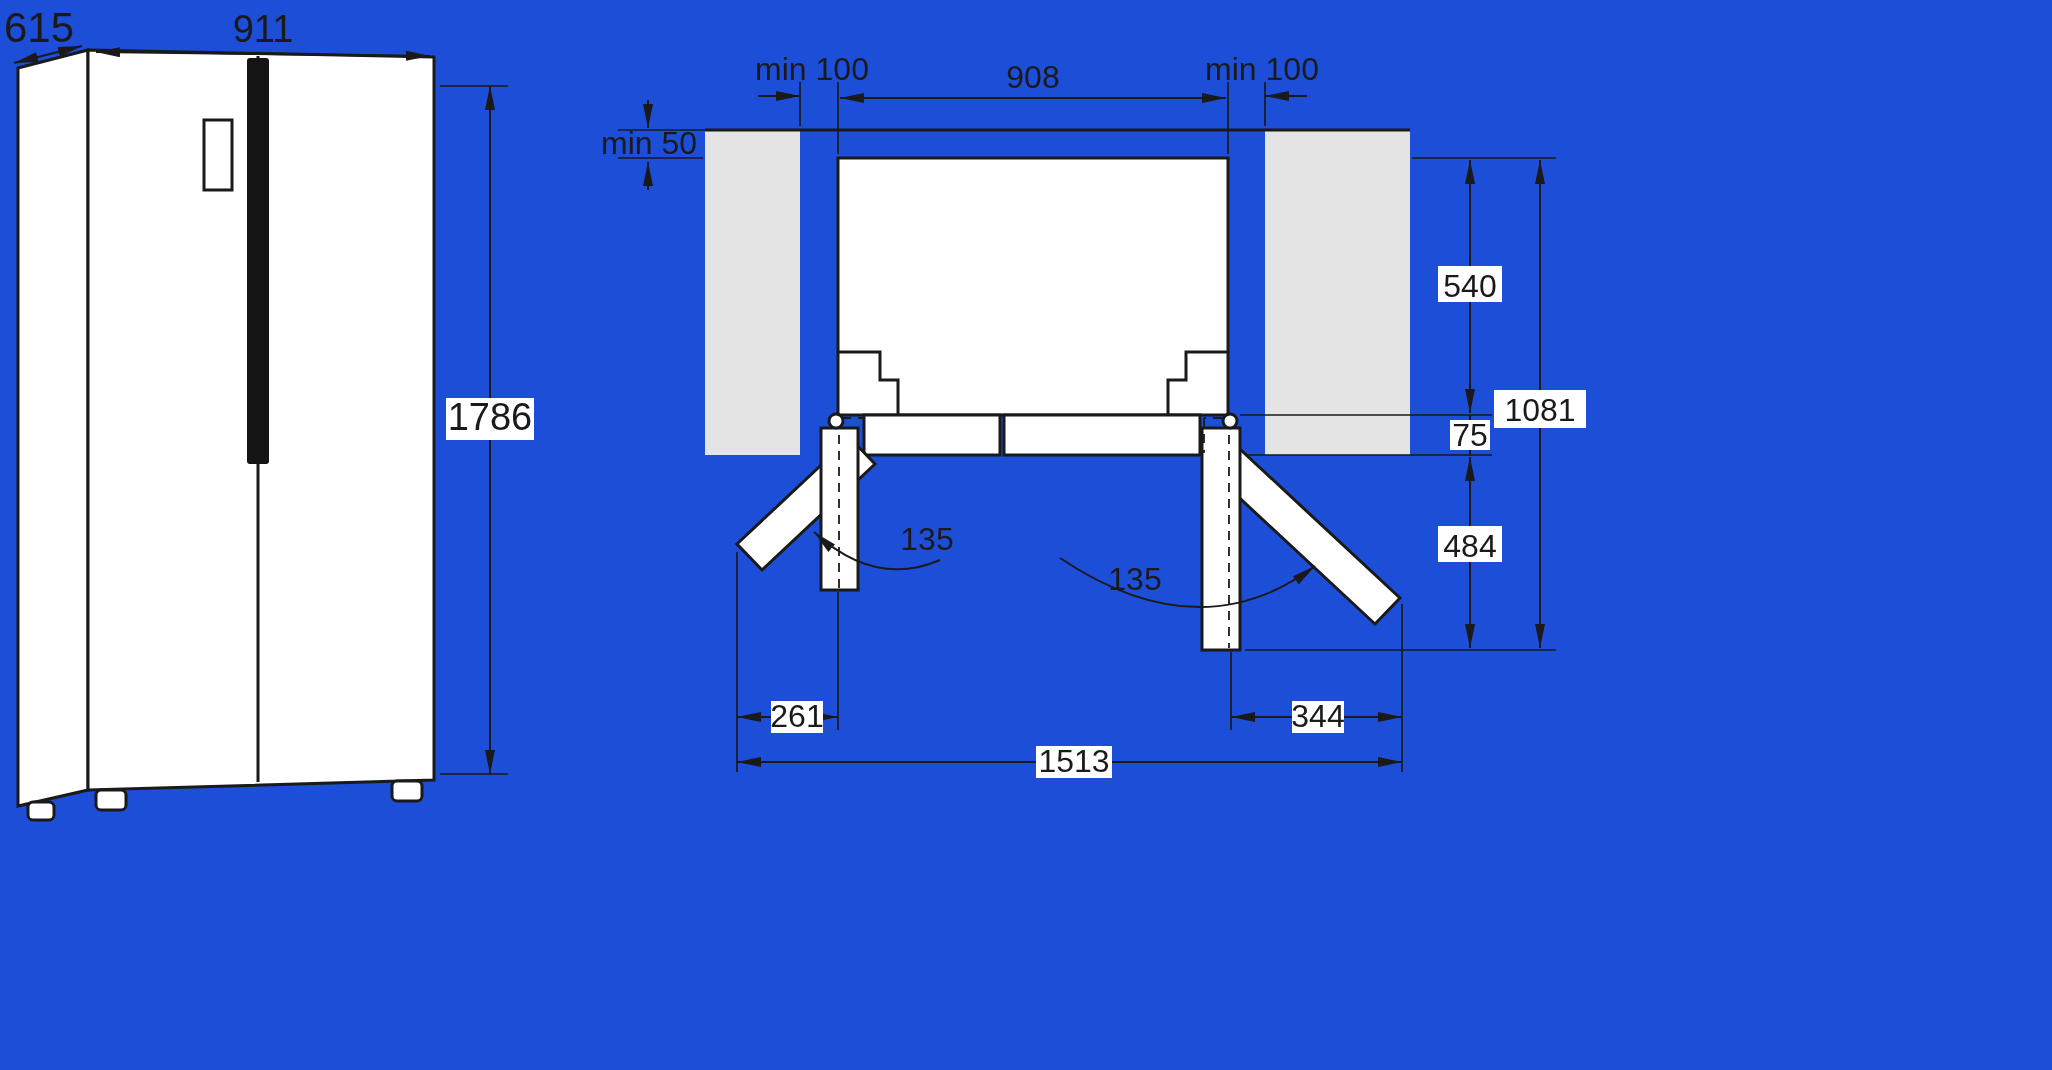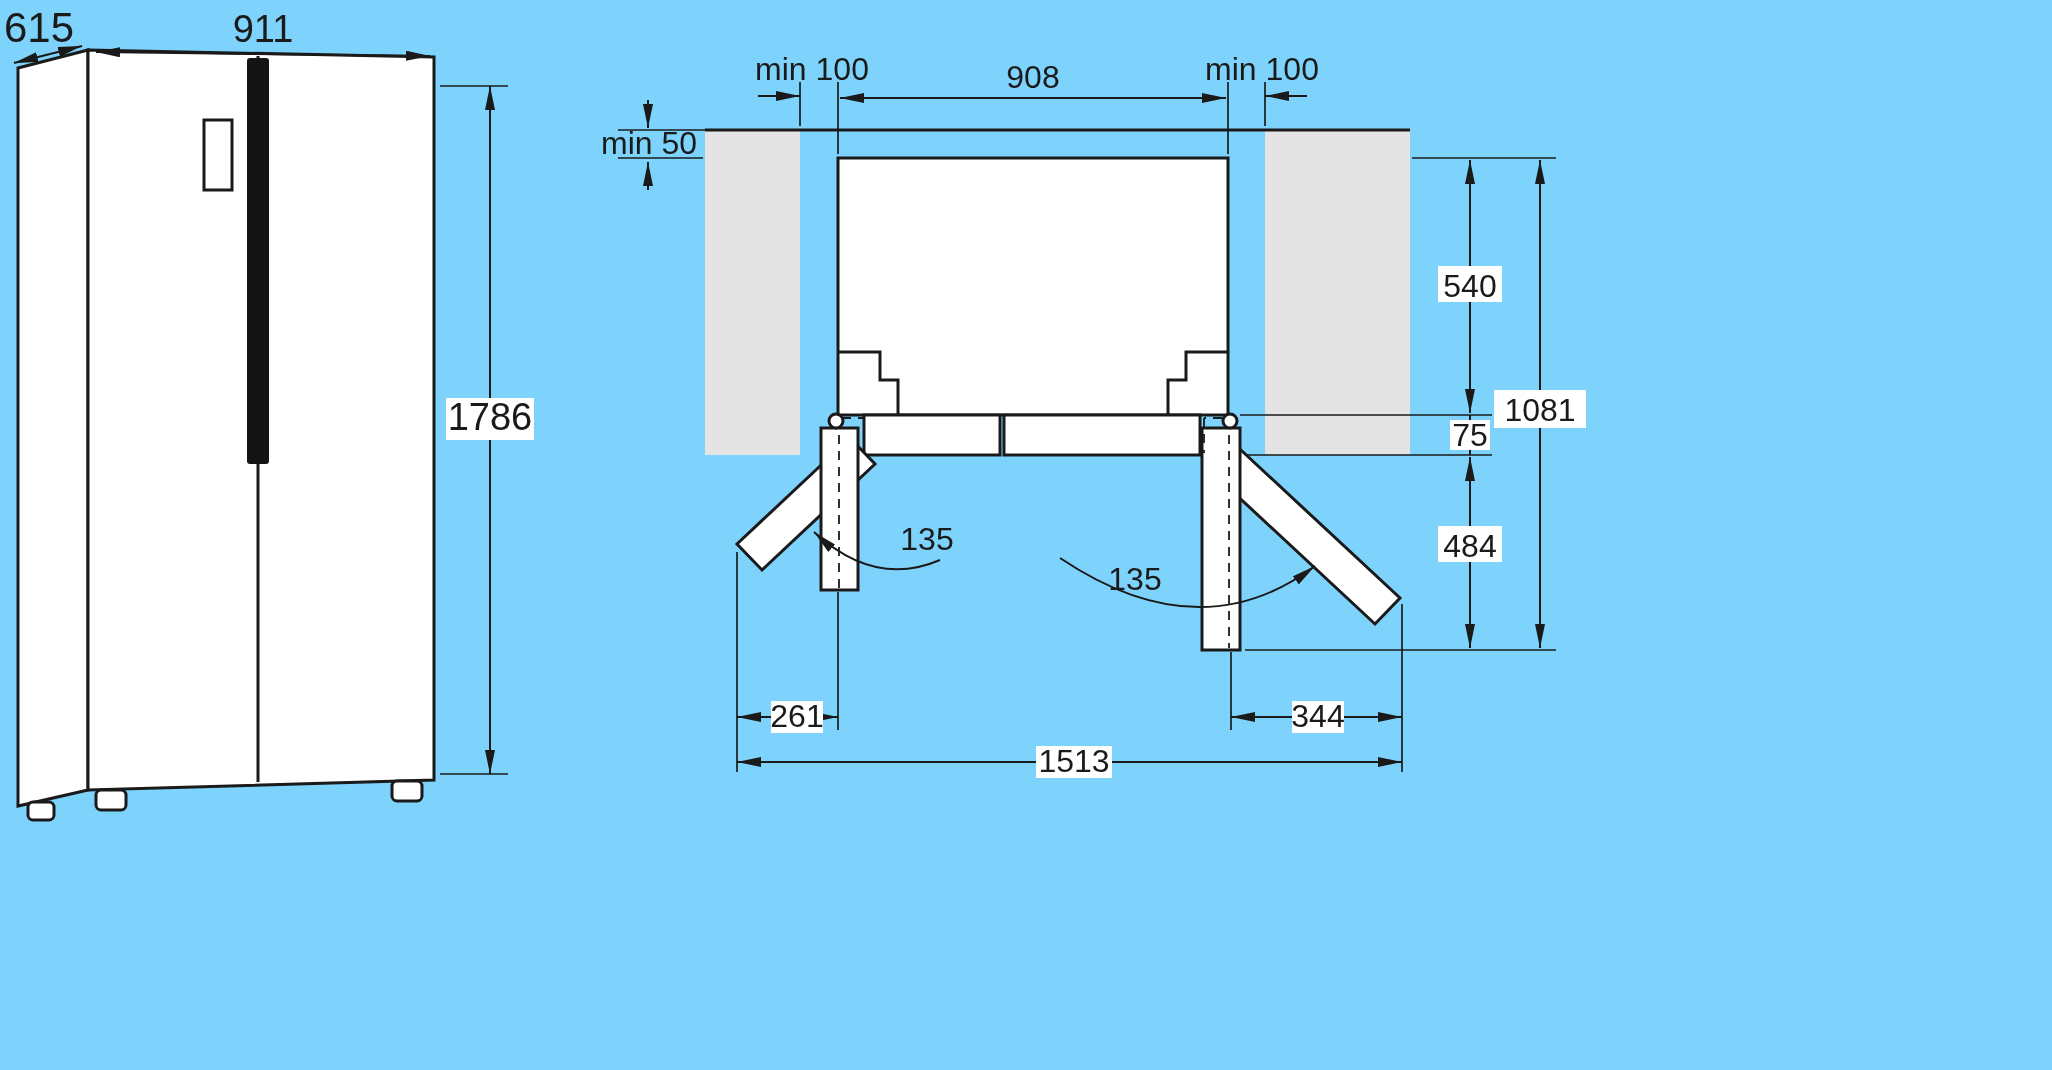--- a/index.html
+++ b/index.html
@@ -1,16 +1,16 @@
 <!DOCTYPE html>
 <html><head>
 <meta charset="utf-8">
 <style>
   html,body{margin:0;padding:0;background:#ffffff;}
-  .canvas{width:2052px;height:1070px;background:#7dd3fc;position:relative;overflow:hidden;}
+  .canvas{width:2052px;height:1070px;background:#1d4ed8;position:relative;overflow:hidden;}
   svg{display:block;}
   svg text{fill:#1a1a1a;font-family:"Liberation Sans","DejaVu Sans",sans-serif;}
   .o   {stroke:#1a1a1a;stroke-width:3;fill:none;stroke-linejoin:miter;stroke-linecap:butt;}
   .of  {stroke:#1a1a1a;stroke-width:3;fill:#ffffff;}
   .dim {stroke:#1a1a1a;stroke-width:2;fill:none;}
   .ext {stroke:#1a1a1a;stroke-width:1.7;fill:none;}
   .dash{stroke:#1a1a1a;stroke-width:1.8;fill:none;stroke-dasharray:9 7;}
   .mask{fill:#ffffff;stroke:none;}
   .t42{font-size:42px;}
   .t38{font-size:38px;}

